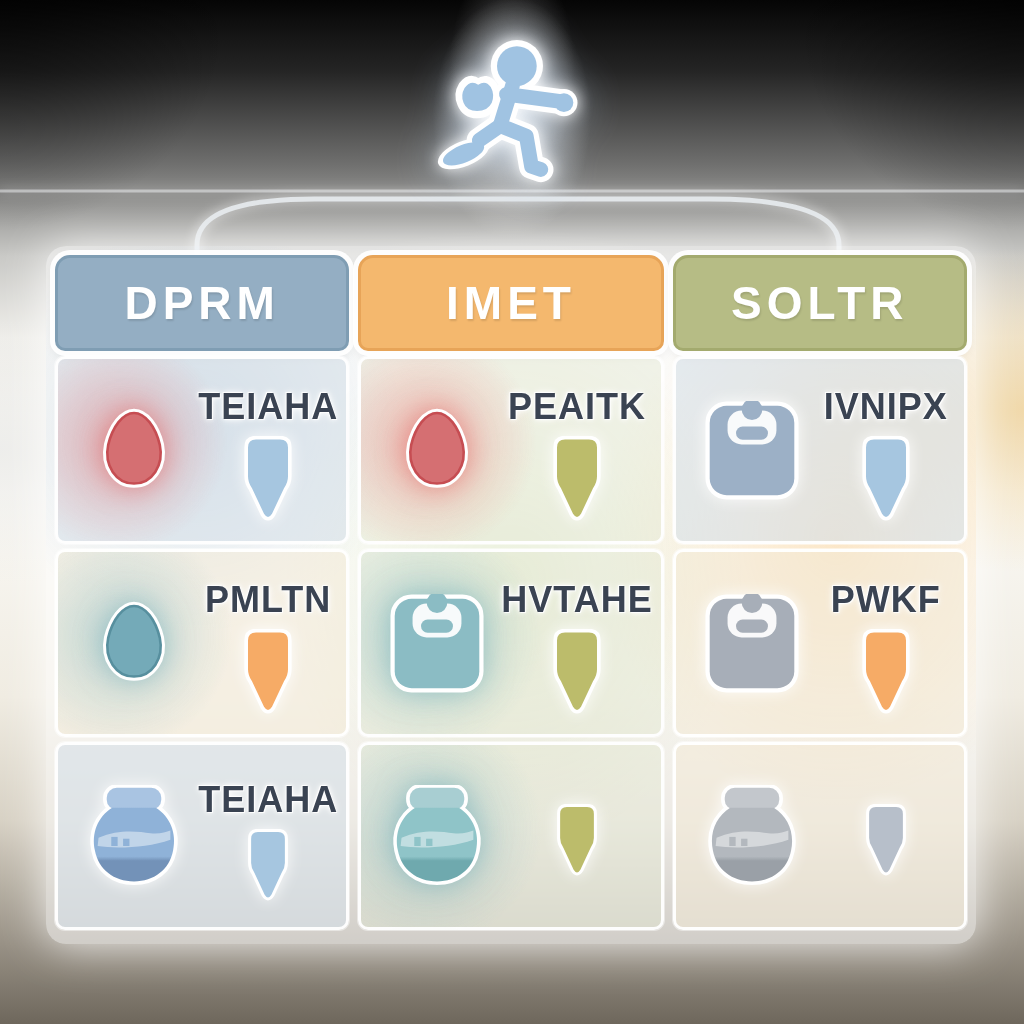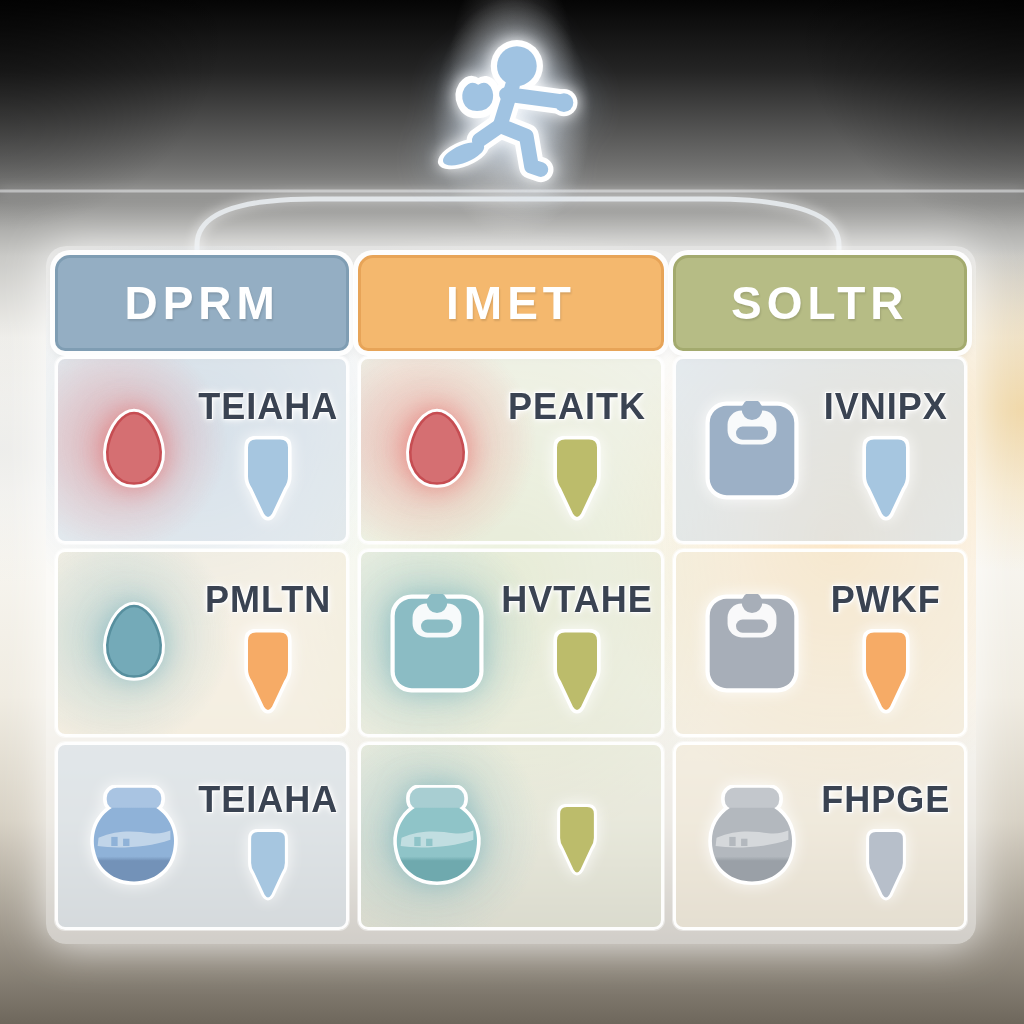--- a/index.html
+++ b/index.html
@@ -273,21 +273,20 @@
         <rect x="25" y="3" width="60" height="24" rx="11" fill="#ffffff" stroke="#ffffff" stroke-width="8"></rect>
         <path d="M31 25 C15 35 8 53 12 72 C16 93 33 106 55 106 C77 106 94 93 98 72 C102 53 95 35 79 25 Z" fill="#ffffff" stroke="#ffffff" stroke-width="8"></path>
         <rect x="25" y="3" width="60" height="24" rx="11" fill="#c3c7cc"></rect>
         <path d="M31 25 C15 35 8 53 12 72 C16 93 33 106 55 106 C77 106 94 93 98 72 C102 53 95 35 79 25 Z" fill="url(#jar2)"></path>
         <path d="M16 58 C38 48 60 51 73 53 C83 54 90 52 95 50 L95 60 C70 69 35 70 15 67 Z" fill="rgba(255,255,255,0.45)"></path>
         <rect x="30" y="57" width="7" height="10" fill="#b3b8be"></rect>
         <rect x="43" y="59" width="7" height="8" fill="#b3b8be"></rect>
       </svg>
         </div>
       <div class="right">
-        <div class="label">FHPGE</div>
         <svg class="fx-soft" width="54" height="76" viewBox="0 0 80 112">
           <path d="M25 4 H55 Q65 4 65 14 V50 Q65 58 60 65 L45 97 Q40 105 35 97 L20 65 Q15 58 15 50 V14 Q15 4 25 4 Z" fill="#ffffff" stroke="#ffffff" stroke-width="9"></path>
           <path d="M25 4 H55 Q65 4 65 14 V50 Q65 58 60 65 L45 97 Q40 105 35 97 L20 65 Q15 58 15 50 V14 Q15 4 25 4 Z" fill="#b7bfca"></path>
         </svg>
       </div>
     </div>
   </div>
 </div>
 
 </body></html>

